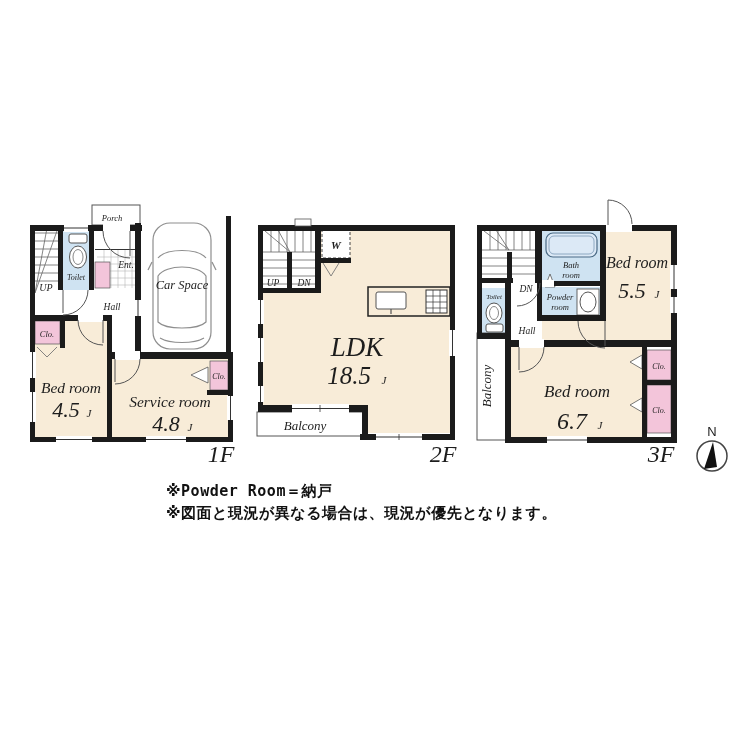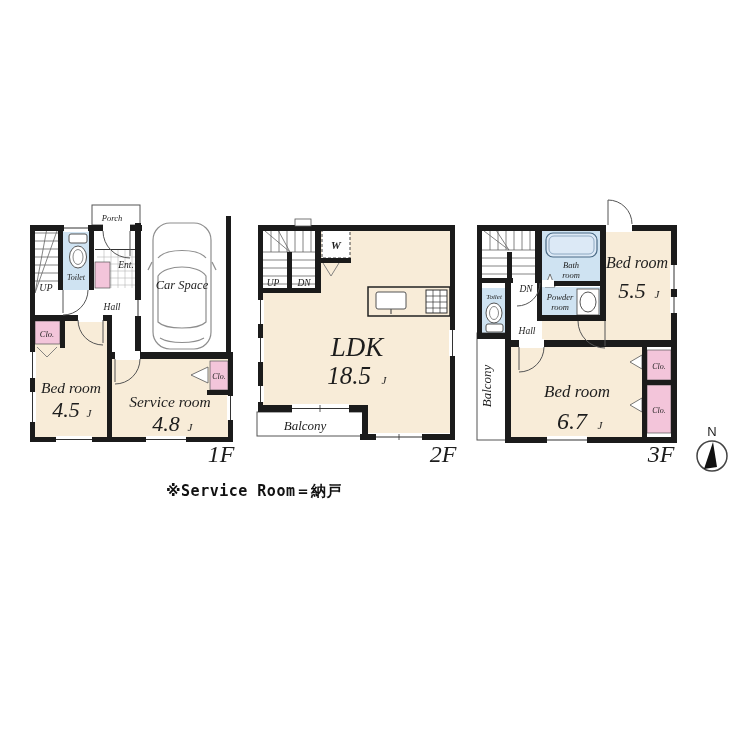--- a/index.html
+++ b/index.html
@@ -371,16 +371,17 @@
 
   <g>
     <text x="712" y="436" font-size="13" text-anchor="middle" fill="#222" font-family="Liberation Sans, DejaVu Sans, sans-serif">N</text>
     <circle cx="712" cy="456" r="15" fill="#ffffff" stroke="#444" stroke-width="1.5"></circle>
     <polygon points="713,442 704,469 717,467" fill="#111"></polygon>
   </g>
 </svg>
 
 
 <div class="notes">
-  <div>※Service Room＝納戸</div>
+  <div>※Powder Room＝納戸</div>
+  <div>※図面と現況が異なる場合は、現況が優先となります。</div>
 </div>
 
 </div>
 
 </body></html>

